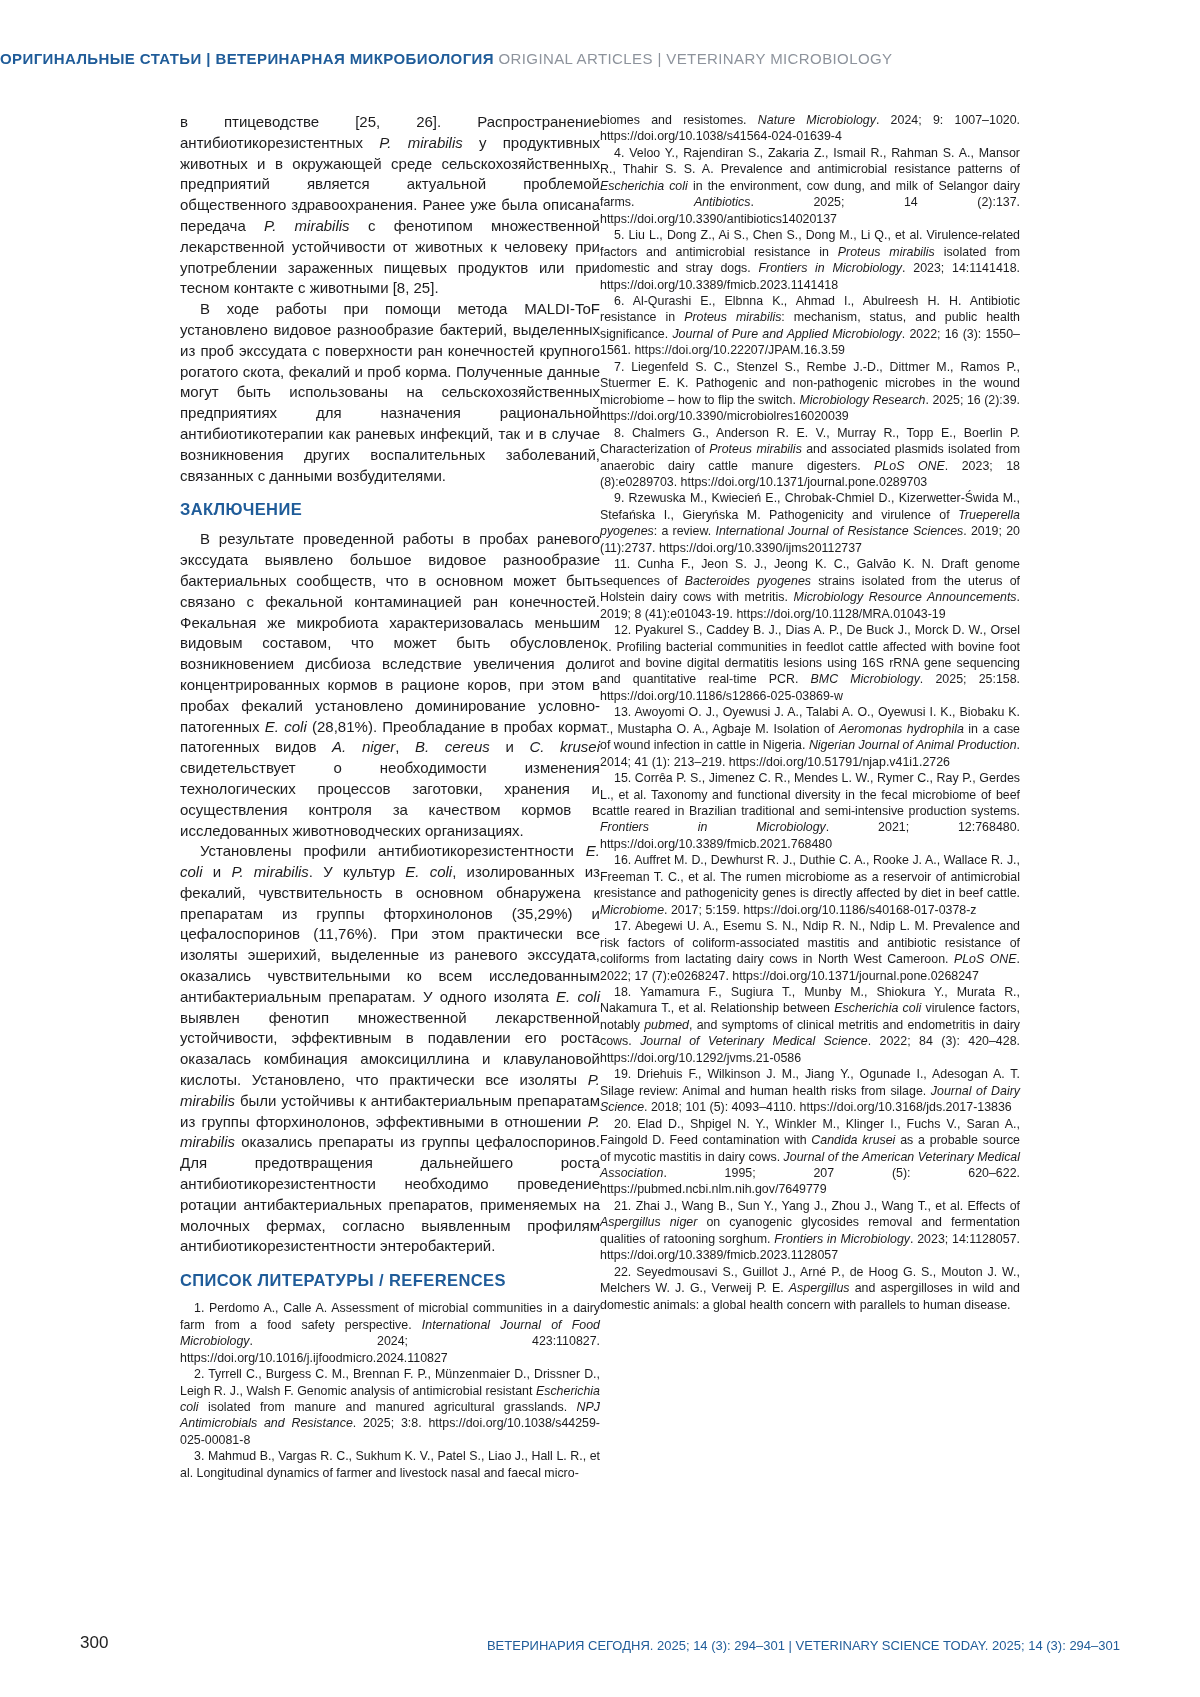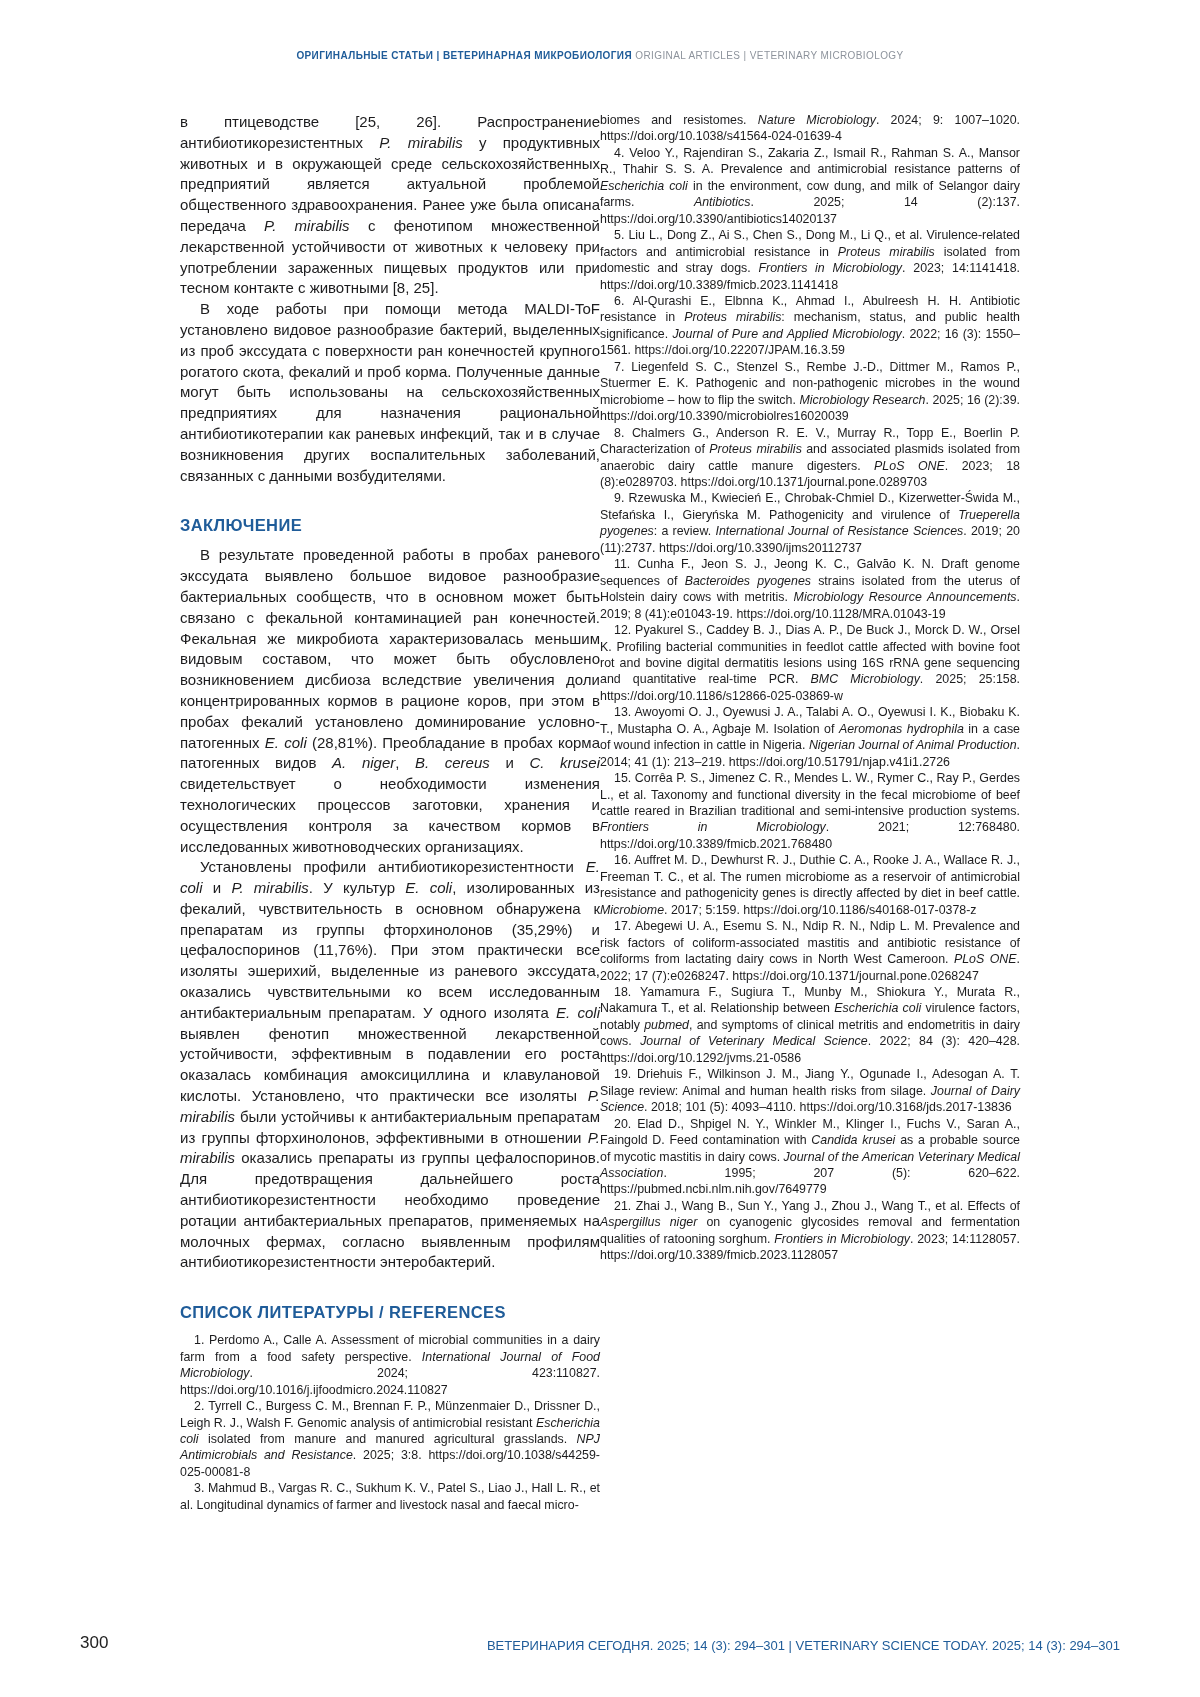--- a/index.html
+++ b/index.html
@@ -1,32 +1,32 @@
 <!DOCTYPE html>
 <html><head>
 <meta charset="utf-8">
 <style>
   * { margin:0; padding:0; box-sizing:border-box; }
   html,body { background:#ffffff; }
   body { font-family:"Liberation Sans", sans-serif; color:#1c1c1e; }
   .page { position:relative; width:1200px; height:1697px; background:#ffffff; overflow:hidden; margin:0 auto; }
 
-  .running-header { position:absolute; top:50px; left:0; width:100%; text-align:center;
-    font-size:10px; letter-spacing:0.4px; white-space:nowrap; }
+  .running-header { position:absolute; top:50px; left:0; width:100%; 
+    font-size:15px; letter-spacing:0.4px; white-space:nowrap; }
   .hdr-ru { color:#1f5c99; font-weight:bold; }
   .hdr-en { color:#8d939c; font-weight:normal; }
 
   .columns { position:absolute; top:112px; left:180px; width:840px; display:flex; }
   .col { flex:1; min-width:0; }
 
   .body-text { font-size:15px; line-height:20.8px; text-align:justify; text-indent:20px; }
   .body-text.no-indent { text-indent:0; }
 
   .section-title { color:#1f5c99; font-size:16.5px; font-weight:bold; letter-spacing:0.4px;
-    margin:30px 0 10px 0; }
+    margin:14px 0 10px 0; }
 
   .ref { font-size:12.4px; line-height:16.45px; text-align:justify; text-indent:14px; }
   .ref.cont { text-indent:0; }
 
   .page-number { position:absolute; left:80px; bottom:44px; font-size:17px; color:#222222; }
   .journal-line { position:absolute; right:80px; bottom:44px; font-size:13px; color:#1f5c99;
     white-space:nowrap; }
   .journal-ru { font-weight:normal; }
   .journal-en { font-weight:normal; }
 </style>
@@ -71,20 +71,21 @@
           <p class="ref">11. Cunha F., Jeon S. J., Jeong K. C., Galvão K. N. Draft genome sequences of <i>Bacteroides pyogenes</i> strains isolated from the uterus of Holstein dairy cows with metritis. <i>Microbiology Resource Announcements</i>. 2019; 8 (41):e01043-19. https://doi.org/10.1128/MRA.01043-19</p>
           <p class="ref">12. Pyakurel S., Caddey B. J., Dias A. P., De Buck J., Morck D. W., Orsel K. Profiling bacterial communities in feedlot cattle affected with bovine foot rot and bovine digital dermatitis lesions using 16S rRNA gene sequencing and quantitative real-time PCR. <i>BMC Microbiology</i>. 2025; 25:158. https://doi.org/10.1186/s12866-025-03869-w</p>
           <p class="ref">13. Awoyomi O. J., Oyewusi J. A., Talabi A. O., Oyewusi I. K., Biobaku K. T., Mustapha O. A., Agbaje M. Isolation of <i>Aeromonas hydrophila</i> in a case of wound infection in cattle in Nigeria. <i>Nigerian Journal of Animal Production</i>. 2014; 41 (1): 213–219. https://doi.org/10.51791/njap.v41i1.2726</p>
           <p class="ref">15. Corrêa P. S., Jimenez C. R., Mendes L. W., Rymer C., Ray P., Gerdes L., et al. Taxonomy and functional diversity in the fecal microbiome of beef cattle reared in Brazilian traditional and semi-intensive production systems. <i>Frontiers in Microbiology</i>. 2021; 12:768480. https://doi.org/10.3389/fmicb.2021.768480</p>
           <p class="ref">16. Auffret M. D., Dewhurst R. J., Duthie C. A., Rooke J. A., Wallace R. J., Freeman T. C., et al. The rumen microbiome as a reservoir of antimicrobial resistance and pathogenicity genes is directly affected by diet in beef cattle. <i>Microbiome</i>. 2017; 5:159. https://doi.org/10.1186/s40168-017-0378-z</p>
           <p class="ref">17. Abegewi U. A., Esemu S. N., Ndip R. N., Ndip L. M. Prevalence and risk factors of coliform-associated mastitis and antibiotic resistance of coliforms from lactating dairy cows in North West Cameroon. <i>PLoS ONE</i>. 2022; 17 (7):e0268247. https://doi.org/10.1371/journal.pone.0268247</p>
           <p class="ref">18. Yamamura F., Sugiura T., Munby M., Shiokura Y., Murata R., Nakamura T., et al. Relationship between <i>Escherichia coli</i> virulence factors, notably <i>pubmed</i>, and symptoms of clinical metritis and endometritis in dairy cows. <i>Journal of Veterinary Medical Science</i>. 2022; 84 (3): 420–428. https://doi.org/10.1292/jvms.21-0586</p>
           <p class="ref">19. Driehuis F., Wilkinson J. M., Jiang Y., Ogunade I., Adesogan A. T. Silage review: Animal and human health risks from silage. <i>Journal of Dairy Science</i>. 2018; 101 (5): 4093–4110. https://doi.org/10.3168/jds.2017-13836</p>
           <p class="ref">20. Elad D., Shpigel N. Y., Winkler M., Klinger I., Fuchs V., Saran A., Faingold D. Feed contamination with <i>Candida krusei</i> as a probable source of mycotic mastitis in dairy cows. <i>Journal of the American Veterinary Medical Association</i>. 1995; 207 (5): 620–622. https://pubmed.ncbi.nlm.nih.gov/7649779</p>
           <p class="ref">21. Zhai J., Wang B., Sun Y., Yang J., Zhou J., Wang T., et al. Effects of <i>Aspergillus niger</i> on cyanogenic glycosides removal and fermentation qualities of ratooning sorghum. <i>Frontiers in Microbiology</i>. 2023; 14:1128057. https://doi.org/10.3389/fmicb.2023.1128057</p>
+          <p class="ref">22. Seyedmousavi S., Guillot J., Arné P., de Hoog G. S., Mouton J. W., Melchers W. J. G., Verweij P. E. <i>Aspergillus</i> and aspergilloses in wild and domestic animals: a global health concern with parallels to human disease.</p>
         </div>
     </div>
 
   </main>
 
   <footer>
     <span class="page-number">300</span>
     <span class="journal-line"><span class="journal-ru">ВЕТЕРИНАРИЯ СЕГОДНЯ. 2025; 14 (3): 294–301</span><span class="journal-en"> | VETERINARY SCIENCE TODAY. 2025; 14 (3): 294–301</span></span>
   </footer>
 

